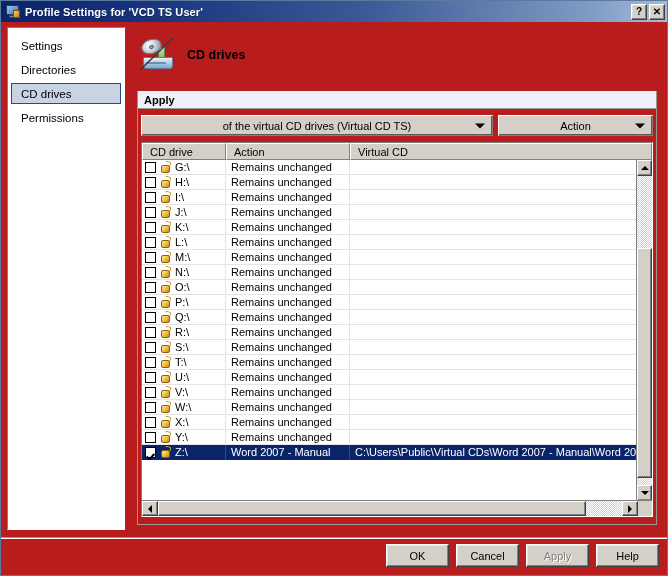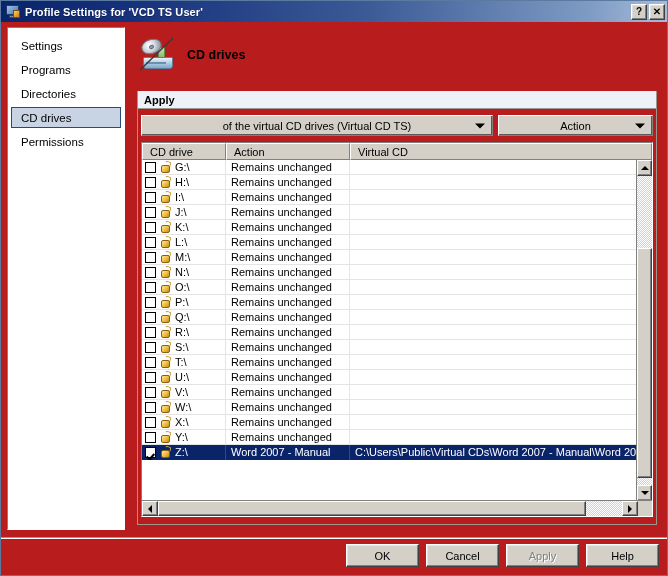--- a/index.html
+++ b/index.html
@@ -532,21 +532,21 @@
     border-bottom: 1px solid #ffffff;
     box-sizing: border-box;
   }
   #button-bar {
     position: absolute;
     right: 8px; top: 543px;
     display: flex;
     gap: 7px;
   }
   .dlg-btn {
-    width: 73px; height: 23px;
+    width: 63px; height: 23px;
     background: #d4d0c8;
     border-top: 1px solid #ffffff;
     border-left: 1px solid #ffffff;
     border-right: 1px solid #404040;
     border-bottom: 1px solid #404040;
     box-shadow: inset -1px -1px 0 #808080, inset 1px 1px 0 #e8e5e0;
     box-sizing: border-box;
     font-size: 11px;
     font-family: "Liberation Sans", sans-serif;
     color: #000;
@@ -574,23 +574,20 @@
     <div id="titlebar-text">Profile Settings for 'VCD TS User'</div>
     <div id="titlebar-buttons">
       <div class="tb-btn">?</div>
       <div class="tb-btn">✕</div>
     </div>
   </div>
 
   <div id="sidebar">
     <div class="side-item">
       <span>Settings</span>
-    </div>
-    <div class="side-item">
-      <span>Programs</span>
     </div>
     <div class="side-item">
       <span>Directories</span>
     </div>
     <div class="side-item selected">
       <span>CD drives</span>
     </div>
     <div class="side-item">
       <span>Permissions</span>
     </div>

